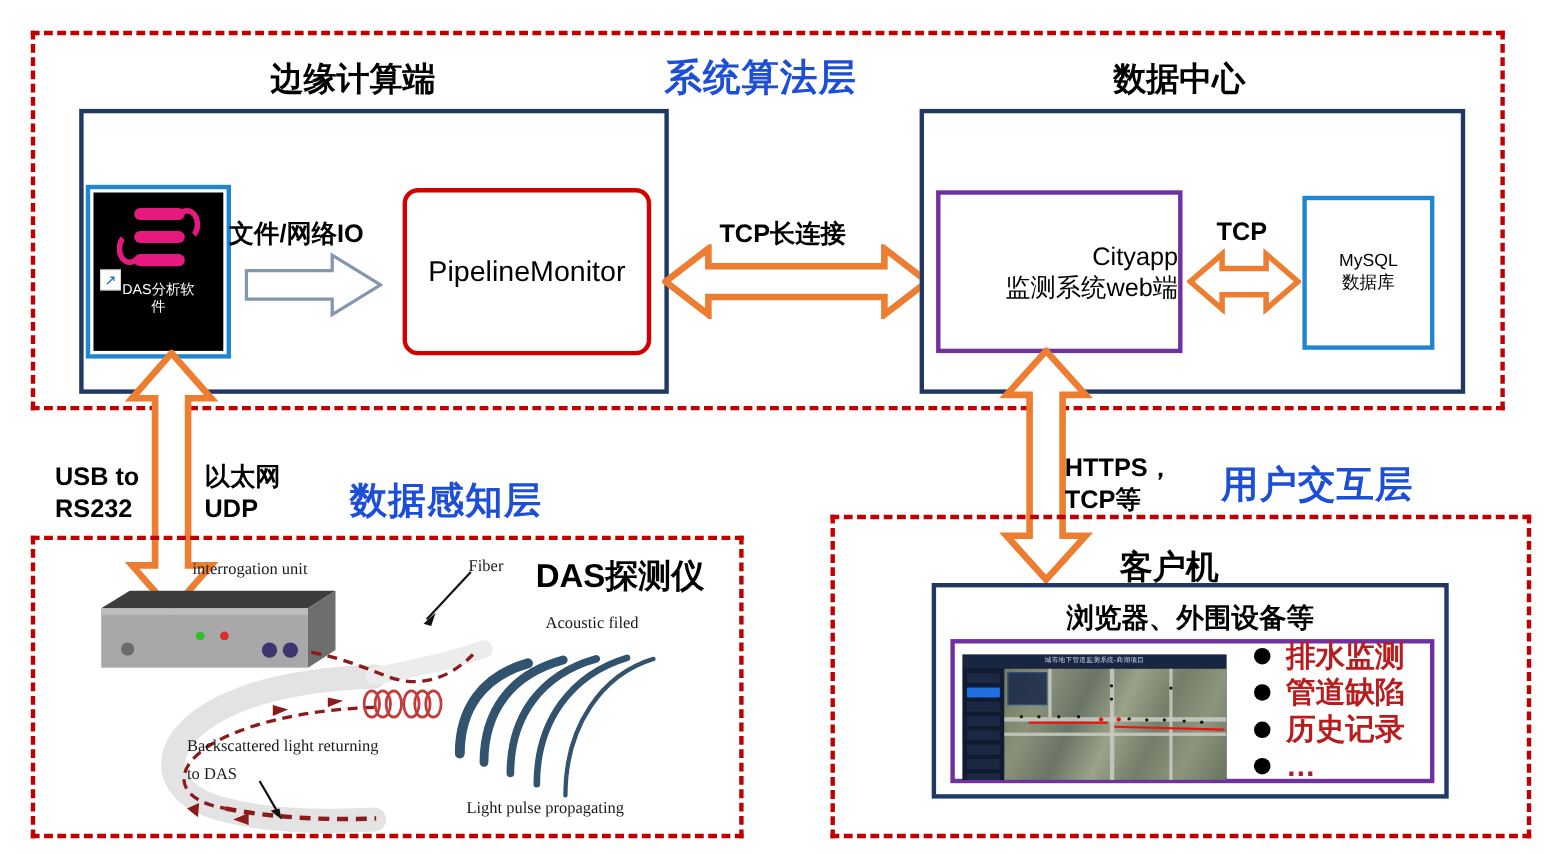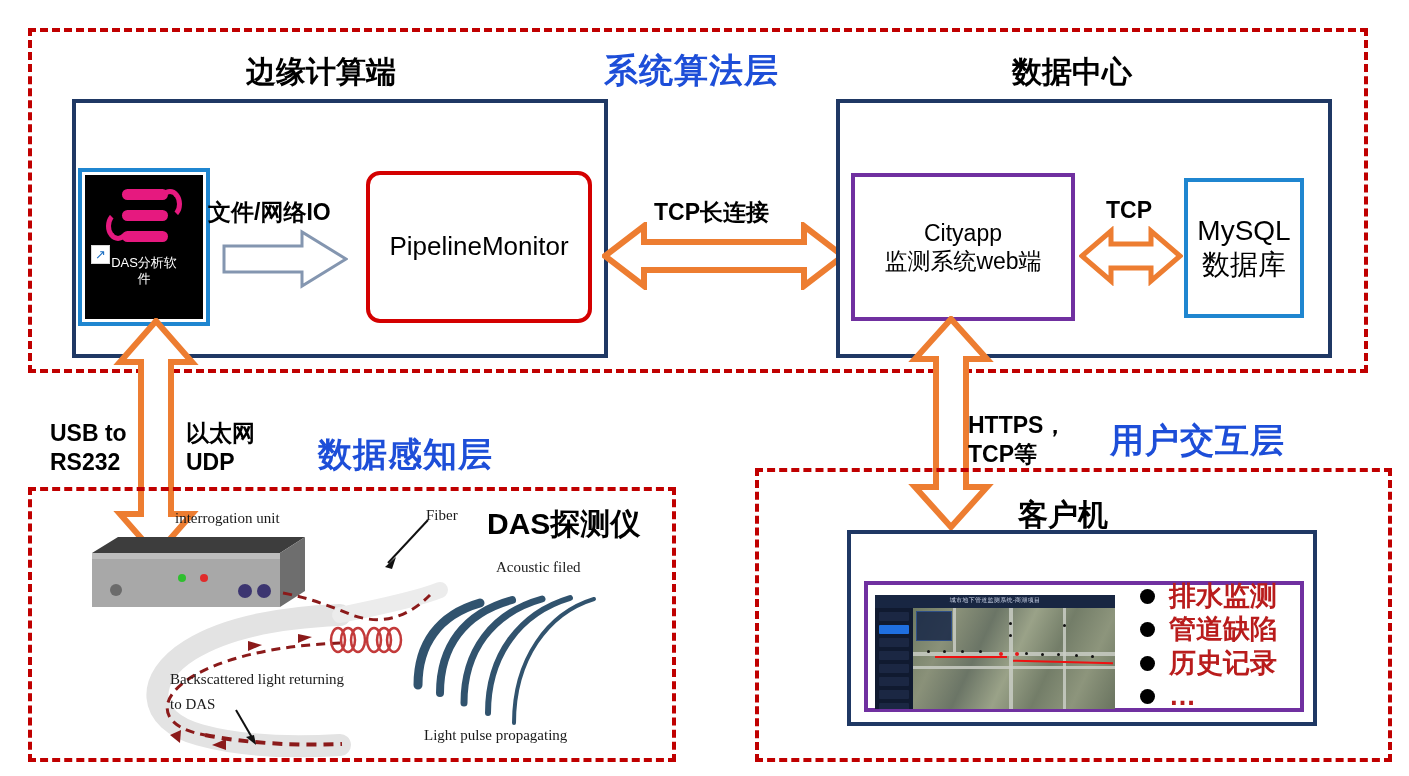--- a/index.html
+++ b/index.html
@@ -246,33 +246,33 @@
   <div class="edge-label" style="left:654px;top:198px;">TCP长连接</div>
   <div class="abs" style="left:602px;top:222px;">
     <svg width="244" height="68" viewBox="0 0 244 68">
       <polygon points="3,34 42,4 42,20 202,20 202,4 241,34 202,64 202,48 42,48 42,64" fill="#ffffff" stroke="#ed7d31" stroke-width="6" stroke-linejoin="miter"></polygon>
     </svg>
   </div>
 
   <div class="group-title" style="left:1012px;top:52px;">数据中心</div>
   <div class="navy-box" style="left:836px;top:99px;width:496px;height:259px;"></div>
 
-  <div class="comp purple" style="left:851px;top:173px;width:224px;height:148px;font-size:23px;">
+  <div class="comp purple" style="left:851px;top:173px;width:224px;height:148px;font-size:23px;align-items:flex-end;">
     <span>Cityapp</span>
     <span>监测系统web端</span>
   </div>
 
   <div class="edge-label" style="left:1106px;top:196px;">TCP</div>
   <div class="abs" style="left:1079px;top:226px;">
     <svg width="104" height="60" viewBox="0 0 104 60">
       <polygon points="3,30 32,5 32,18 72,18 72,5 101,30 72,55 72,42 32,42 32,55" fill="#ffffff" stroke="#ed7d31" stroke-width="5" stroke-linejoin="miter"></polygon>
     </svg>
   </div>
 
-  <div class="comp blue" style="left:1184px;top:178px;width:120px;height:140px;font-size:28px;">
+  <div class="comp blue" style="left:1184px;top:178px;width:120px;height:140px;font-size:16px;">
     <span>MySQL</span>
     <span>数据库</span>
   </div>
 
   <div class="abs" style="left:113px;top:318px;">
     <svg width="86" height="240" viewBox="0 0 86 240">
       <polygon points="43,3 79,44 58,44 58,196 79,196 43,237 7,196 28,196 28,44 7,44" fill="#ffffff" stroke="#ed7d31" stroke-width="6" stroke-linejoin="miter"></polygon>
     </svg>
   </div>
   <div class="edge-label" style="left:50px;top:419px;">
@@ -355,20 +355,23 @@
     <div class="illus-label" style="left:384px;top:232px;">Light pulse propagating</div>
   </div>
 
   <div class="layer-title" style="left:1110px;top:418px;">用户交互层</div>
   <div class="layer-box" style="left:755px;top:468px;width:637px;height:294px;"></div>
 
   <div class="group-title" style="left:1018px;top:495px;">客户机</div>
 
   <div class="navy-box" style="left:847px;top:530px;width:470px;height:196px;"></div>
 
+  <div class="abs" style="left:847px;top:545px;width:470px;text-align:center;font-size:25px;font-weight:700;color:#000;">
+    <span>浏览器、外围设备等</span>
+  </div>
 
   <div class="comp purple" style="left:864px;top:581px;width:440px;height:131px;flex-direction:row;justify-content:flex-start;"></div>
 
   <div class="mini-shot" style="left:875px;top:595px;width:240px;height:114px;">
     <div class="mini-top">
       <div class="mini-top-title">城市地下管道监测系统-商湖项目</div>
     </div>
     <div class="mini-side">
       <div class="mini-side-item"></div>
       <div class="mini-side-item active"></div>

